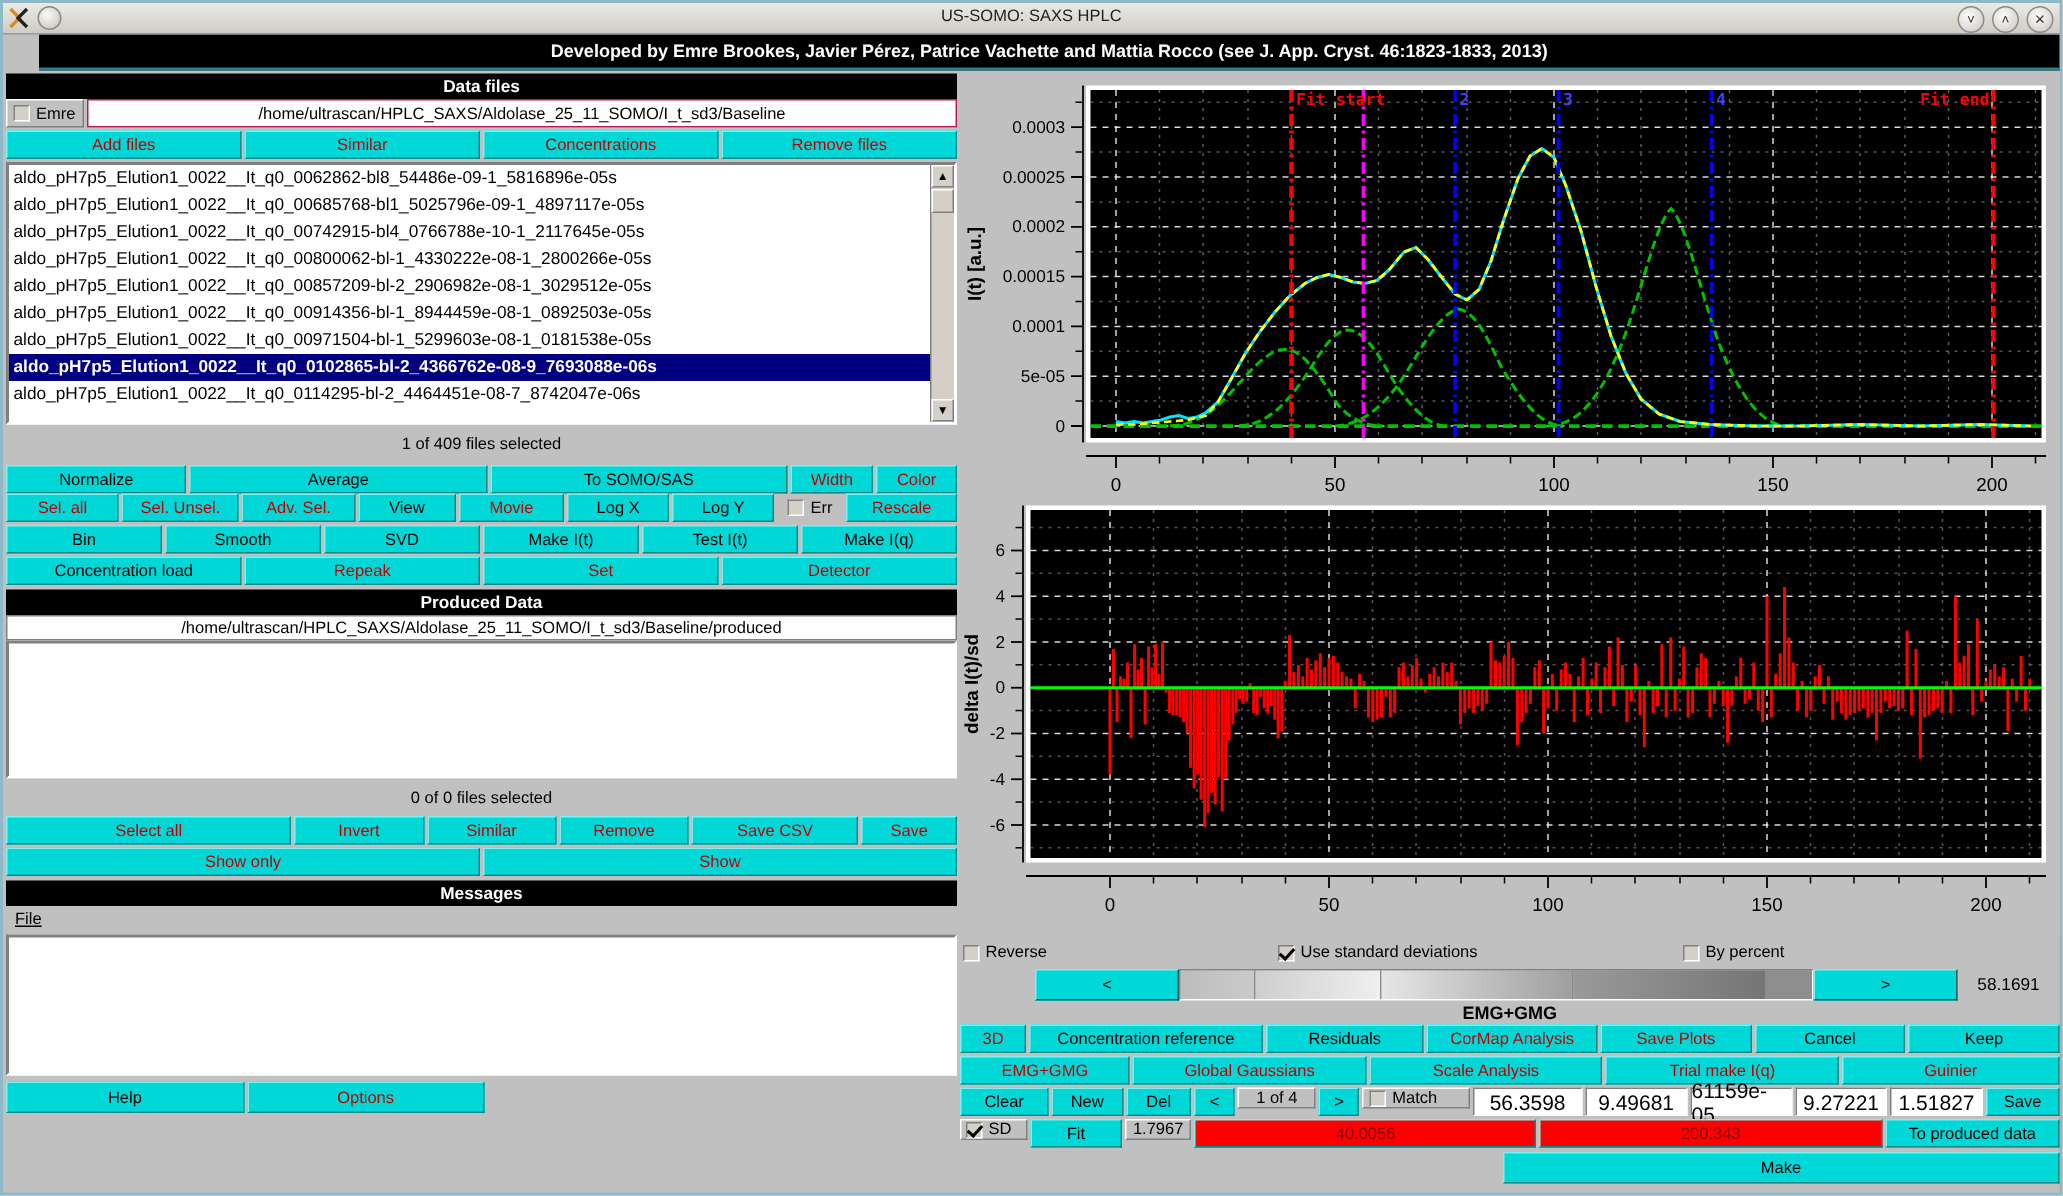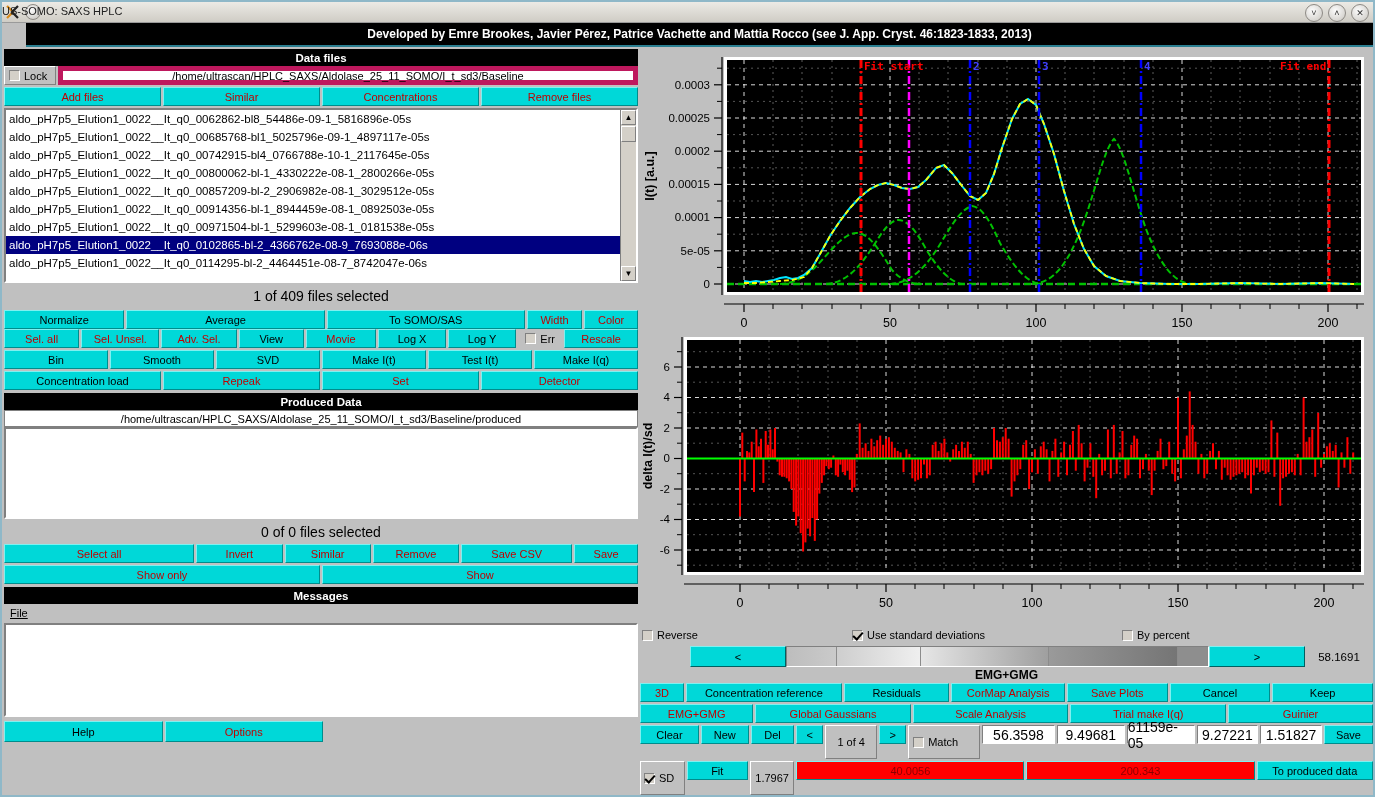--- a/index.html
+++ b/index.html
@@ -1,68 +1,68 @@
 <!DOCTYPE html>
 <html><head>
 <meta charset="utf-8">
 <style>
   html,body{margin:0;padding:0;background:#d4d0c8;}
   body{width:1375px;height:797px;overflow:hidden;font-family:"Liberation Sans",sans-serif;font-size:11px;color:#000;}
   .app{position:relative;width:1375px;height:797px;background:#c0c0c0;box-sizing:border-box;border:2px solid #8fb8c8;}
 
   
   .titlebar{position:relative;height:20px;background:linear-gradient(#eceae5,#cfccc5);border-bottom:1px solid #9a9a9a;}
-  .titlebar .tb-title{position:absolute;left:0;right:0;top:3px;text-align:left;font-size:11px;color:#222;}
+  .titlebar .tb-title{position:absolute;left:0;right:0;top:3px;text-align:center;font-size:11px;color:#222;}
   .tb-left{position:absolute;left:3px;top:2px;display:flex;gap:4px;align-items:center;}
   .tb-ico{width:16px;height:16px;display:block;}
   .tb-right{position:absolute;right:4px;top:2px;display:flex;gap:5px;}
   .wbtn{width:16px;height:16px;border-radius:50%;background:radial-gradient(circle at 40% 35%,#fcfcfc,#c9c6c0);
         border:1px solid #8d8a85;display:flex;align-items:center;justify-content:center;font-size:9px;color:#333;line-height:1;}
 
   
   .banner{height:22px;background:#000;color:#fff;font-weight:bold;font-size:12px;
           display:flex;align-items:center;justify-content:center;border-bottom:2px solid #2a7f91;margin-left:24px;}
 
   
   .body{position:relative;height:753px;}
   .left{position:absolute;left:2px;top:2px;width:634px;height:749px;}
   .right{position:absolute;left:638px;top:2px;width:733px;height:749px;}
 
   
   .blackhdr{height:17px;background:#000;color:#fff;font-weight:bold;font-size:11.5px;
             display:flex;align-items:center;justify-content:center;}
   .whitebar{height:17px;background:#fff;border:1px solid #808080;display:flex;align-items:center;
             justify-content:center;font-size:11px;box-sizing:border-box;}
-  .graybar{height:25px;background:#c0c0c0;display:flex;align-items:center;justify-content:center;font-size:14px;}
+  .graybar{height:25px;background:#c0c0c0;display:flex;align-items:center;justify-content:center;font-size:11px;}
 
   .btnrow{display:flex;gap:2px;margin-top:2px;}
   .btn{background:#00d8d8;border:1px solid;border-color:#7ff0f0 #008c8c #008c8c #7ff0f0;
        height:19px;display:flex;align-items:center;justify-content:center;
        font-size:11px;color:#c00000;white-space:nowrap;overflow:hidden;box-sizing:border-box;cursor:pointer;}
   .btn.blk{color:#000;}
   .btn.red{background:#ff0000;color:#8a0000;}
 
   .chk{display:flex;align-items:center;gap:4px;font-size:11px;color:#000;}
   .box{width:11px;height:11px;background:#d4d0c8;border:1px solid;border-color:#808080 #fff #fff #808080;
        position:relative;box-sizing:border-box;flex:none;}
   .box.on:after{content:"";position:absolute;left:2px;top:-1px;width:4px;height:8px;border:solid #000;
        border-width:0 2px 2px 0;transform:rotate(42deg);}
 
   
   .lockrow{display:flex;height:19px;align-items:stretch;}
   .lockbtn{width:52px;background:#c0c0c0;border:1px solid;border-color:#fff #808080 #808080 #fff;
            display:flex;align-items:center;gap:4px;padding-left:4px;box-sizing:border-box;font-size:11px;}
-  .pathfield{flex:1;background:#fff;border:5px solid #be185d;display:flex;align-items:center;
+  .pathfield{flex:1;background:#fff;border:1px solid #be185d;display:flex;align-items:center;
              justify-content:center;font-size:11px;margin-left:2px;box-sizing:border-box;}
 
   
   .listwrap{position:relative;margin-top:2px;height:175px;border:2px solid;border-color:#808080 #fff #fff #808080;background:#fff;box-sizing:border-box;}
   .list{position:absolute;left:0;top:0;right:16px;bottom:0;overflow:hidden;}
   .lrow{height:18px;line-height:18px;padding-left:3px;font-size:11.5px;white-space:nowrap;color:#000;}
-  .lrow.sel{background:#000080;color:#fff;}
+  .lrow.sel{background:#000080;color:#fff;font-weight:bold;}
   .vsb{position:absolute;right:0;top:0;width:16px;bottom:0;background:#d4d0c8;border-left:1px solid #808080;box-sizing:border-box;}
   .sbb{height:15px;background:#d4d0c8;border:1px solid;border-color:#fff #808080 #808080 #fff;
        display:flex;align-items:center;justify-content:center;font-size:8px;box-sizing:border-box;}
   .sbb.bot{position:absolute;bottom:0;left:0;right:0;}
   .sbthumb{position:absolute;top:16px;left:0;right:0;height:16px;background:#d4d0c8;border:1px solid;border-color:#fff #808080 #808080 #fff;box-sizing:border-box;}
 
   
   .plist{margin-top:0;height:92px;border:2px solid;border-color:#808080 #fff #fff #808080;background:#fff;box-sizing:border-box;}
 
   
@@ -77,21 +77,21 @@
   
   .ctlrow{display:flex;align-items:center;margin-top:3px;}
   .sarrow{width:96px;height:21px;background:#00d8d8;border:1px solid;border-color:#7ff0f0 #006060 #006060 #7ff0f0;
           display:flex;align-items:center;justify-content:center;color:#000;font-size:11px;box-sizing:border-box;cursor:pointer;}
   .strack{height:21px;border:1px solid;border-color:#808080 #fff #fff #808080;display:flex;box-sizing:border-box;background:#b8b8b8;}
   .sseg{border-right:1px solid #8c8c8c;box-sizing:border-box;}
   .centerlabel{text-align:center;font-weight:bold;font-size:12px;margin-top:1px;}
 
   .num{background:#fff;border:1px solid;border-color:#808080 #fff #fff #808080;height:19px;
        display:flex;align-items:center;justify-content:center;font-size:14px;box-sizing:border-box;}
-  .flat{background:#c0c0c0;border:1px solid;border-color:#fff #808080 #808080 #fff;height:34px;
+  .flat{background:#c0c0c0;border:1px solid;border-color:#fff #808080 #808080 #fff;height:14px;
         display:flex;align-items:center;justify-content:center;font-size:11px;box-sizing:border-box;}
 </style>
 </head>
 <body>
 
 <div class="app">
 
   <div class="titlebar">
     <div class="tb-left">
       <svg class="tb-ico" viewBox="0 0 16 16">
@@ -112,21 +112,21 @@
 
   <div class="body">
 
     <div class="left">
 
       <div class="blackhdr">Data files</div>
 
       <div class="lockrow">
         <div class="lockbtn">
           <span class="box"></span>
-          <span>Lock</span>
+          <span>Emre</span>
         </div>
         <div class="pathfield">/home/ultrascan/HPLC_SAXS/Aldolase_25_11_SOMO/I_t_sd3/Baseline</div>
       </div>
 
       <div class="btnrow">
         <div class="btn" style="flex:1">Add files</div>
         <div class="btn" style="flex:1">Similar</div>
         <div class="btn" style="flex:1">Concentrations</div>
         <div class="btn" style="flex:1">Remove files</div>
       </div>

